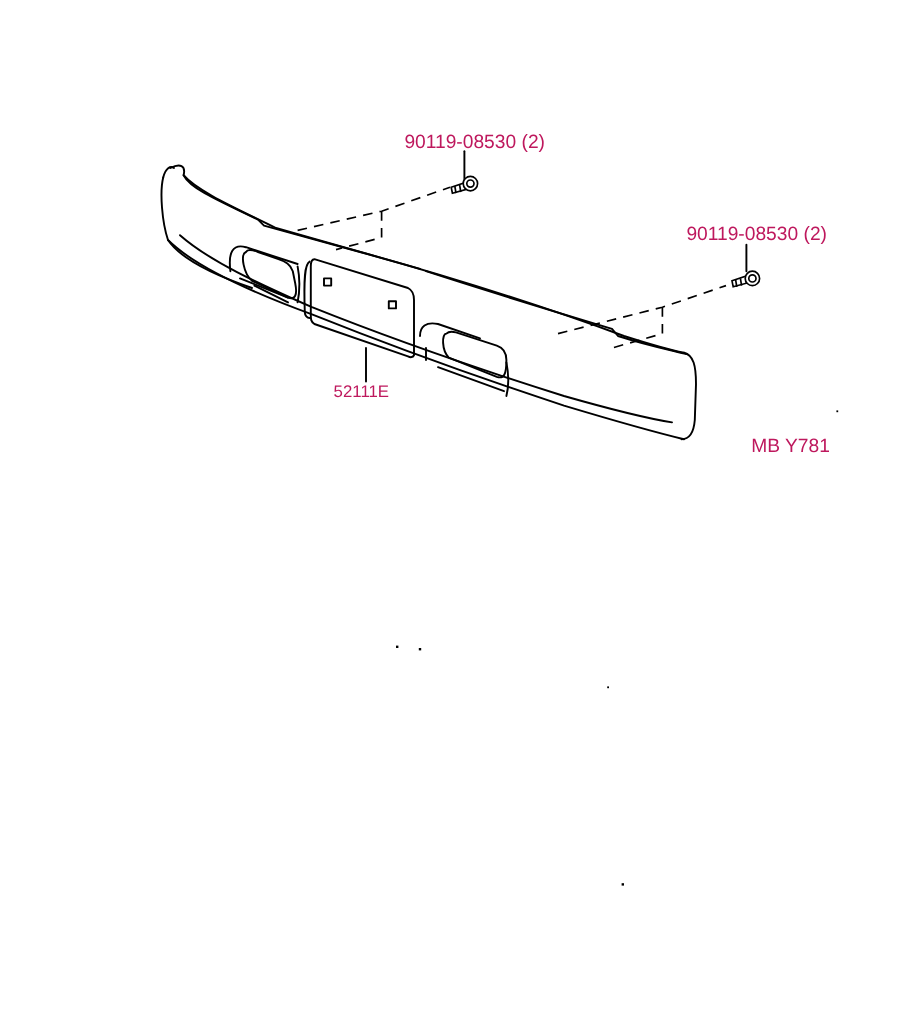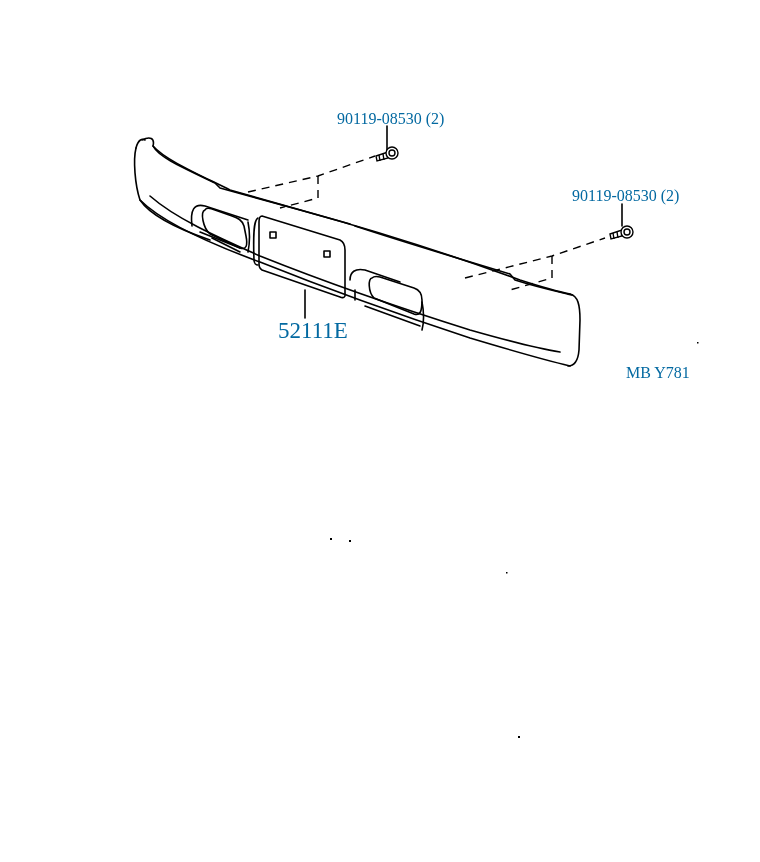--- a/index.html
+++ b/index.html
@@ -1,19 +1,19 @@
 <!DOCTYPE html>
 <html><head>
   <meta charset="utf-8">
   <style>
     html, body { margin: 0; padding: 0; background: #ffffff; }
     body { width: 760px; height: 862px; position: relative; overflow: hidden; font-family: "Liberation Sans", sans-serif; }
     #diagram { position: absolute; left: 0; top: 0; width: 760px; height: 862px; }
-    .label { position: absolute; font-family: Liberation Serif, serif; font-size: 16px; color: #0369a1; white-space: nowrap; letter-spacing: 0px; }
-    .label.big { font-size: 23px; }
+    .label { position: absolute; font-family: Liberation Sans, sans-serif; font-size: 16px; color: #be185d; white-space: nowrap; letter-spacing: 0px; }
+    .label.big { font-size: 14px; }
   </style>
 </head>
 <body>
 
 <svg id="diagram" viewBox="0 0 760 862" xmlns="http://www.w3.org/2000/svg">
   <g fill="none" stroke="#000" stroke-width="1.6" stroke-linecap="round" stroke-linejoin="round">
 
     <g>
 
       <path d="M142,140 C150,136 155,138 153,146 C158,156 175,164 215,183 L220,188 L300,210 C380,232 460,258 520,280 C545,288 560,292 570,294"></path>

